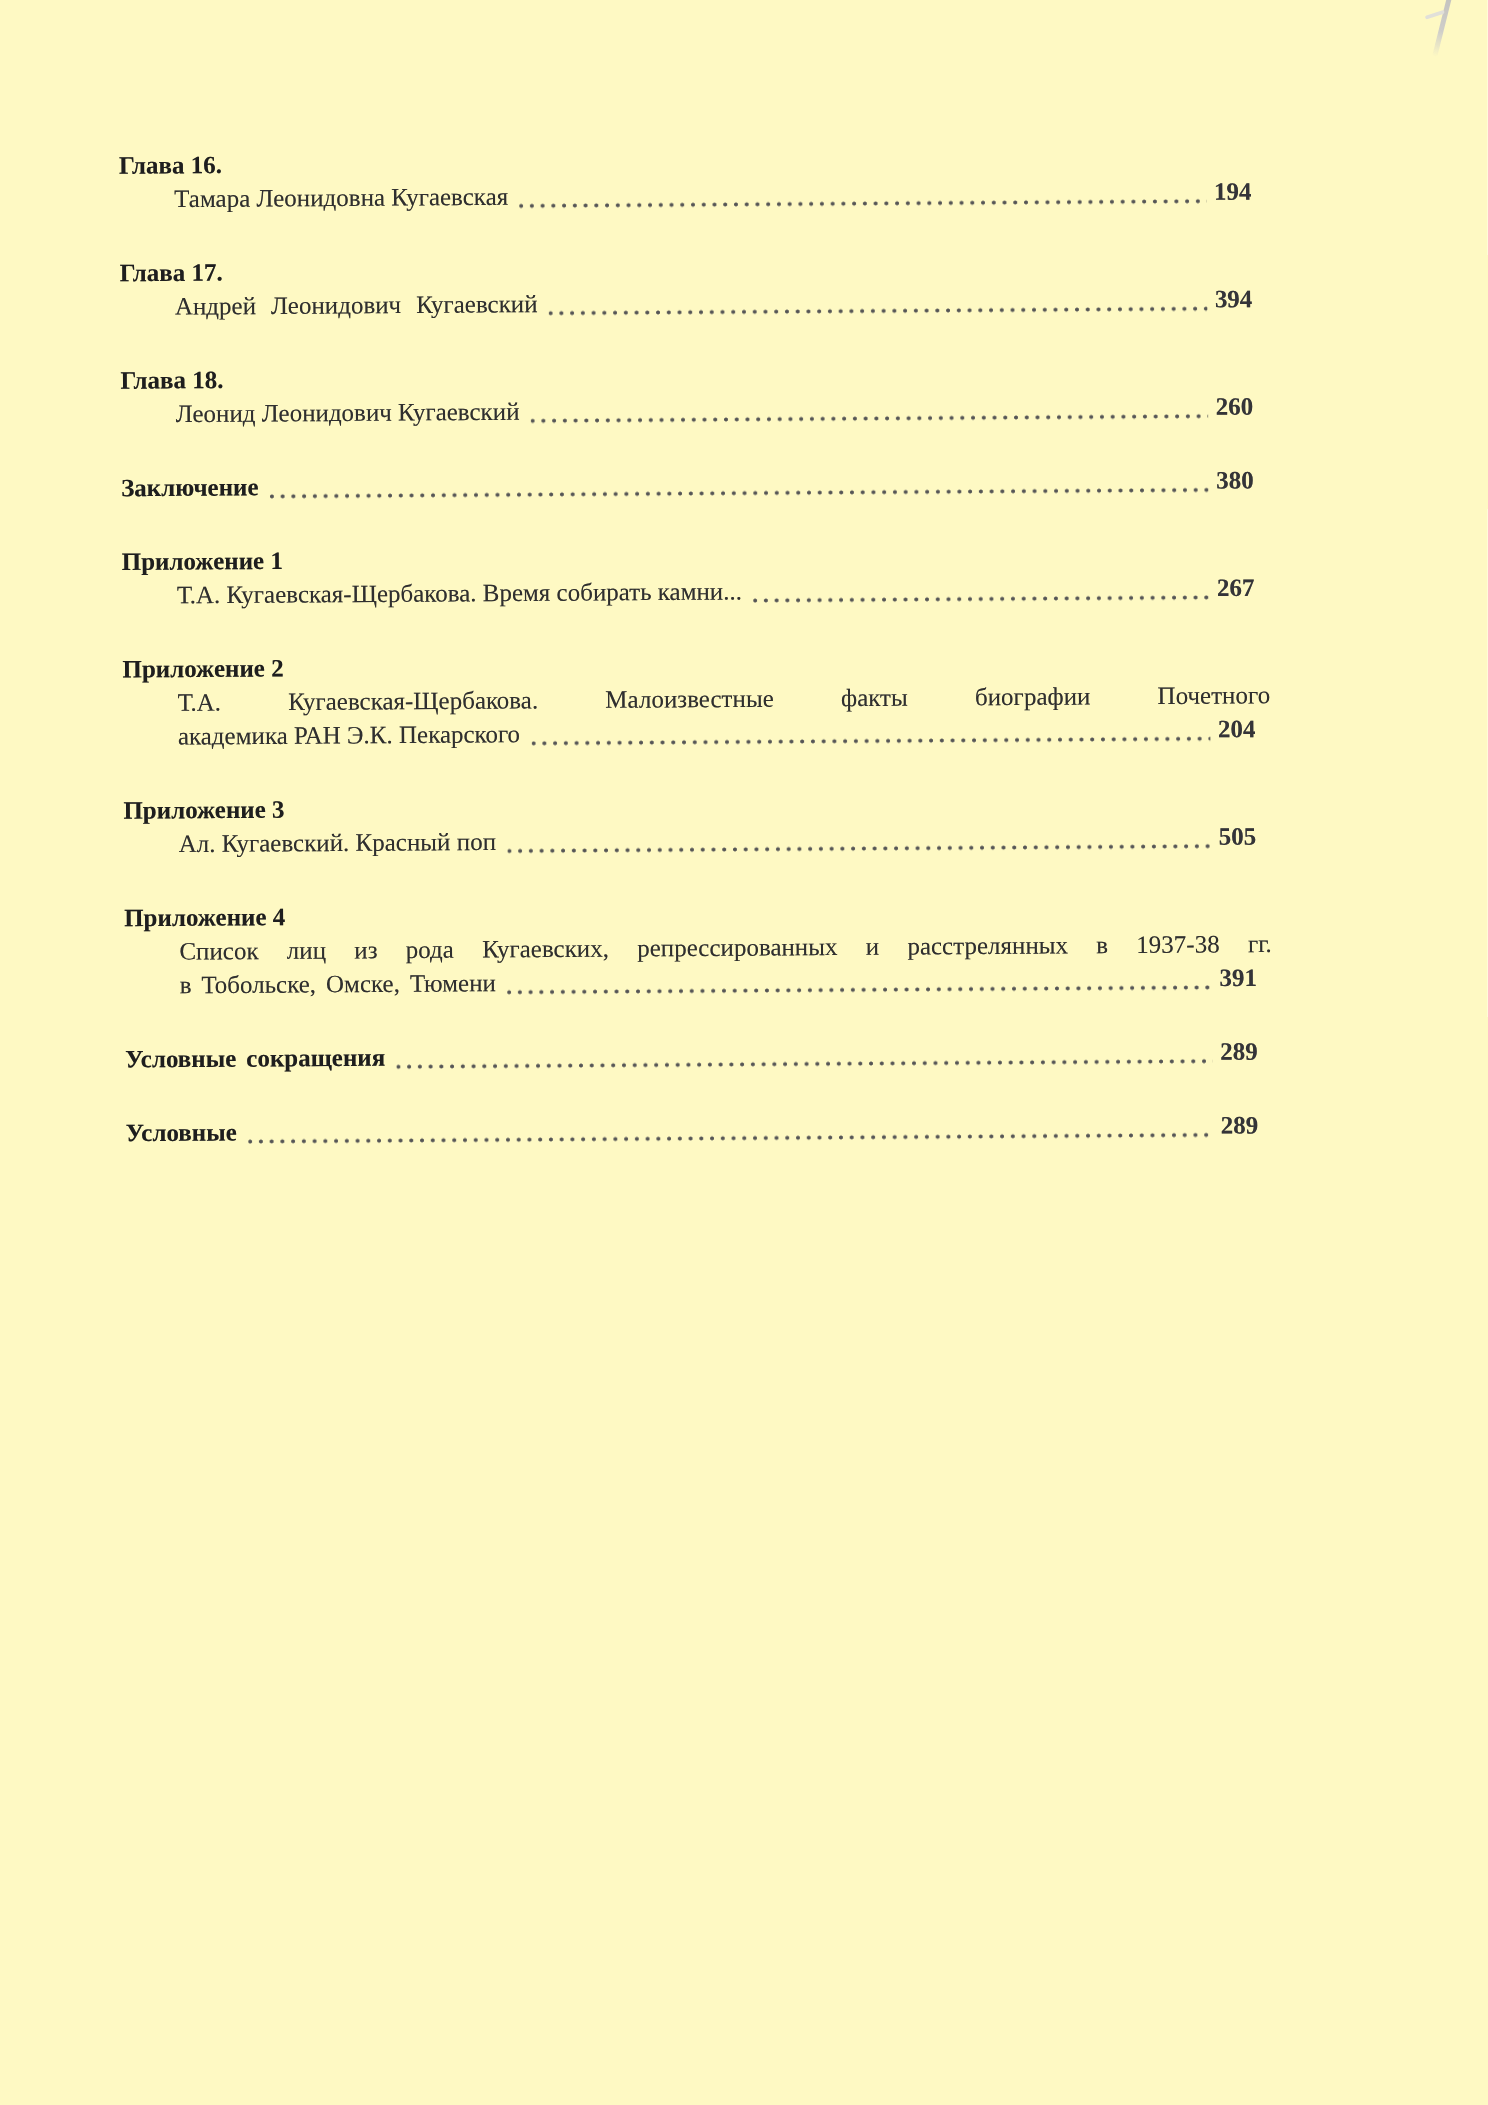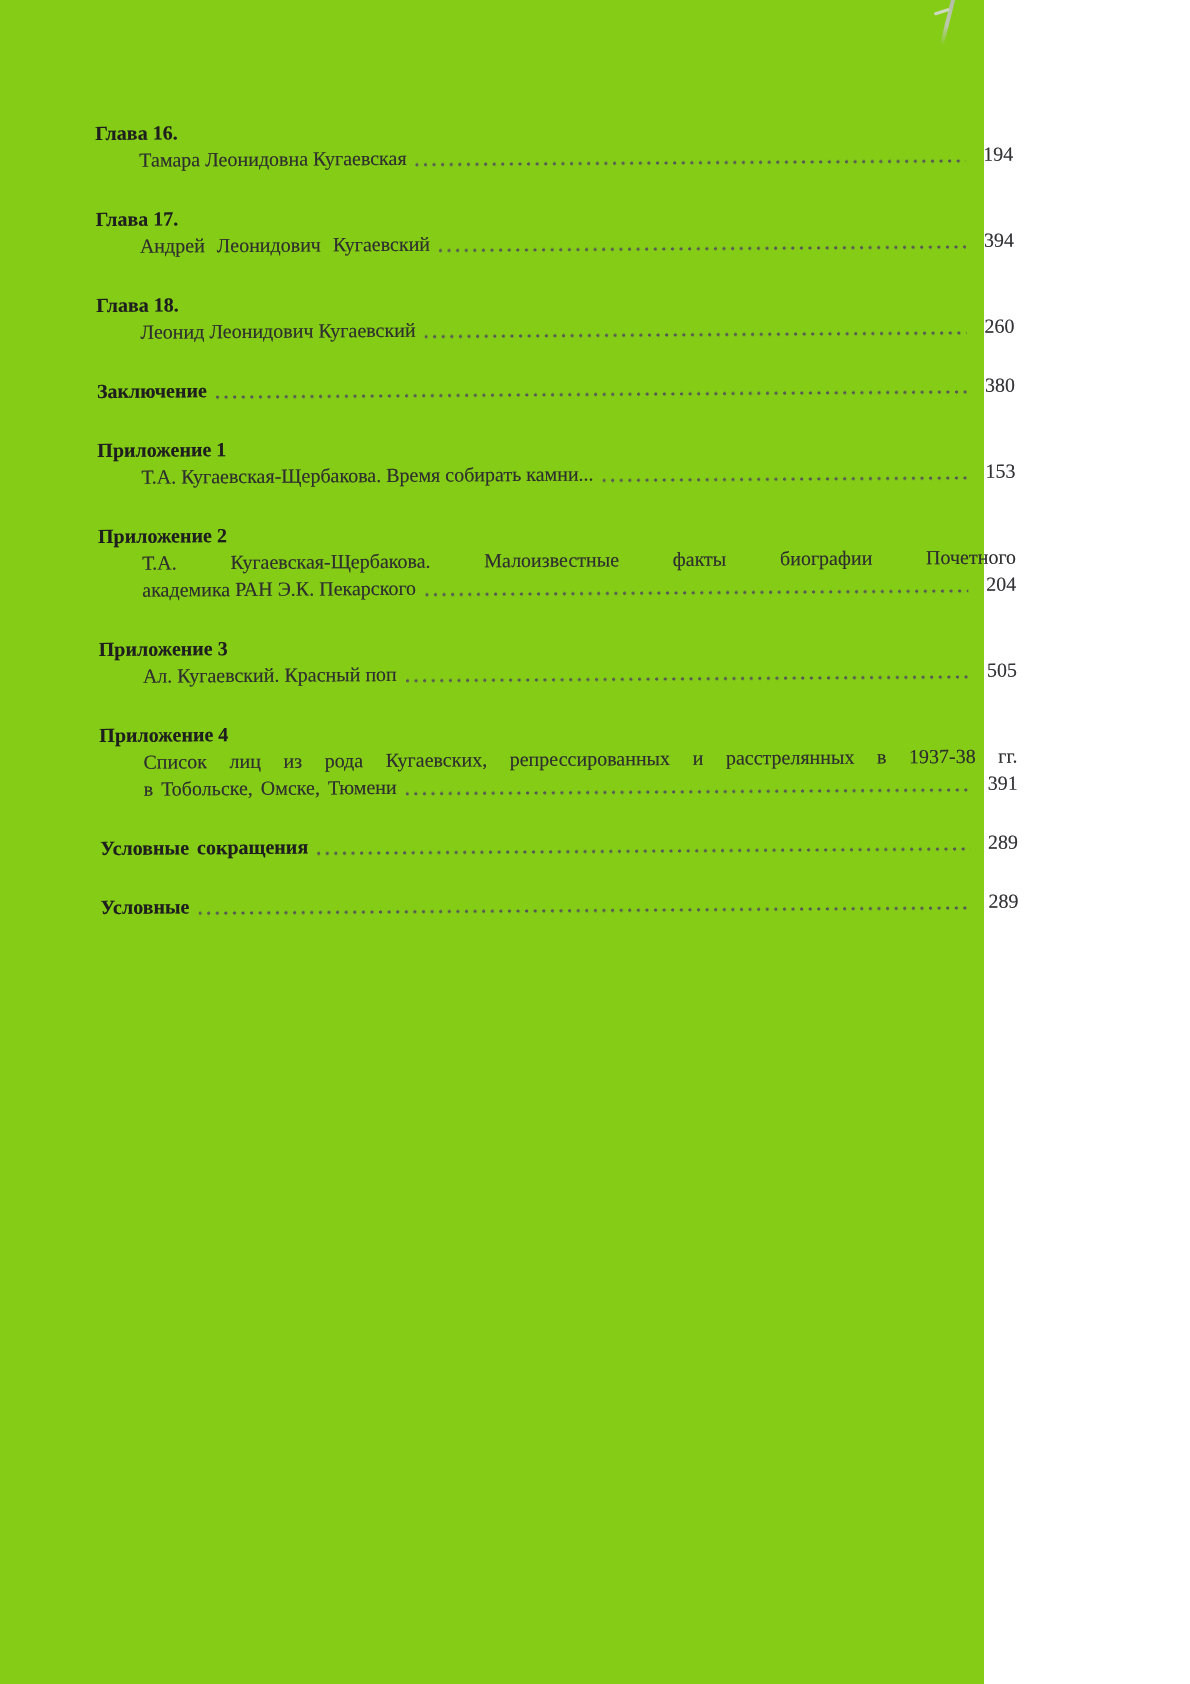--- a/index.html
+++ b/index.html
@@ -4,22 +4,22 @@
 <style>
   html, body { margin: 0; padding: 0; }
   body {
     width: 1190px; height: 1684px;
     background: #ffffff;
     font-family: "Liberation Serif", serif;
     overflow: hidden;
   }
   .page {
     position: relative;
-    width: 984px; height: 1684px;
-    background: #84cc16;
+    width: 1190px; height: 1684px;
+    background: #fef9c3;
   }
   
   .corner-artifact {
     position: absolute;
     top: -6px; right: 34px;
     width: 4px; height: 52px;
     background: linear-gradient(to bottom, #b9b9bd 0%, #c7c7cb 60%, rgba(220,220,224,0) 100%);
     transform: rotate(14deg);
     border-radius: 2px;
     opacity: 0.85;
@@ -53,21 +53,21 @@
     flex: 1 1 12px;
     align-self: flex-end;
     height: 4px;
     margin: 0 6px 5px 9px;
     background-image: radial-gradient(circle at 1.6px 2px, #565656 1.25px, rgba(0,0,0,0) 1.9px);
     background-size: 8.6px 4px;
     background-repeat: repeat-x;
     background-position: left center;
     min-width: 12px;
   }
-  .pagenum { flex: 0 0 42px; width: 42px; text-align: right; color: #343438; }
+  .pagenum { flex: 0 0 42px; width: 42px; text-align: left; color: #343438; font-weight: bold; }
   .justify { text-align: justify; text-align-last: justify; }
   .spread { word-spacing: 7px; }
   .spread-sm { word-spacing: 3px; }
 </style>
 </head>
 <body>
 
 <div class="page">
   <div class="corner-artifact"></div>
 
@@ -106,21 +106,21 @@
         <span class="leader"></span>
         <span class="pagenum">380</span>
       </div>
     </section>
 
     <section class="block">
       <div class="bold">Приложение 1</div>
       <div class="line indent">
         <span class="text">Т.А. Кугаевская-Щербакова. Время собирать камни...</span>
         <span class="leader"></span>
-        <span class="pagenum">153</span>
+        <span class="pagenum">267</span>
       </div>
     </section>
 
     <section class="block">
       <div class="bold">Приложение 2</div>
       <div class="indent justify">Т.А. Кугаевская-Щербакова. Малоизвестные факты биографии Почетного</div>
       <div class="line indent">
         <span class="text">академика РАН Э.К. Пекарского</span>
         <span class="leader"></span>
         <span class="pagenum">204</span>

